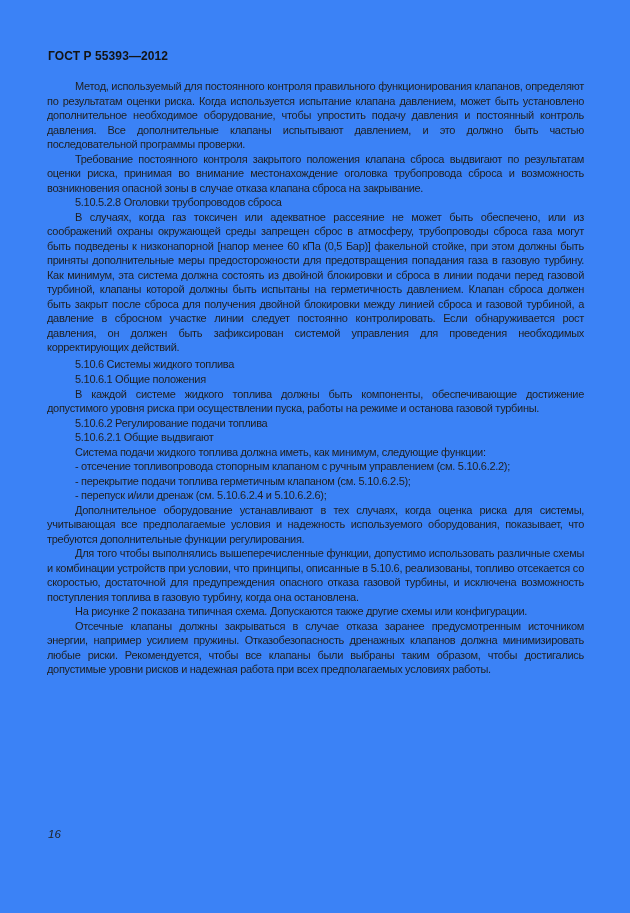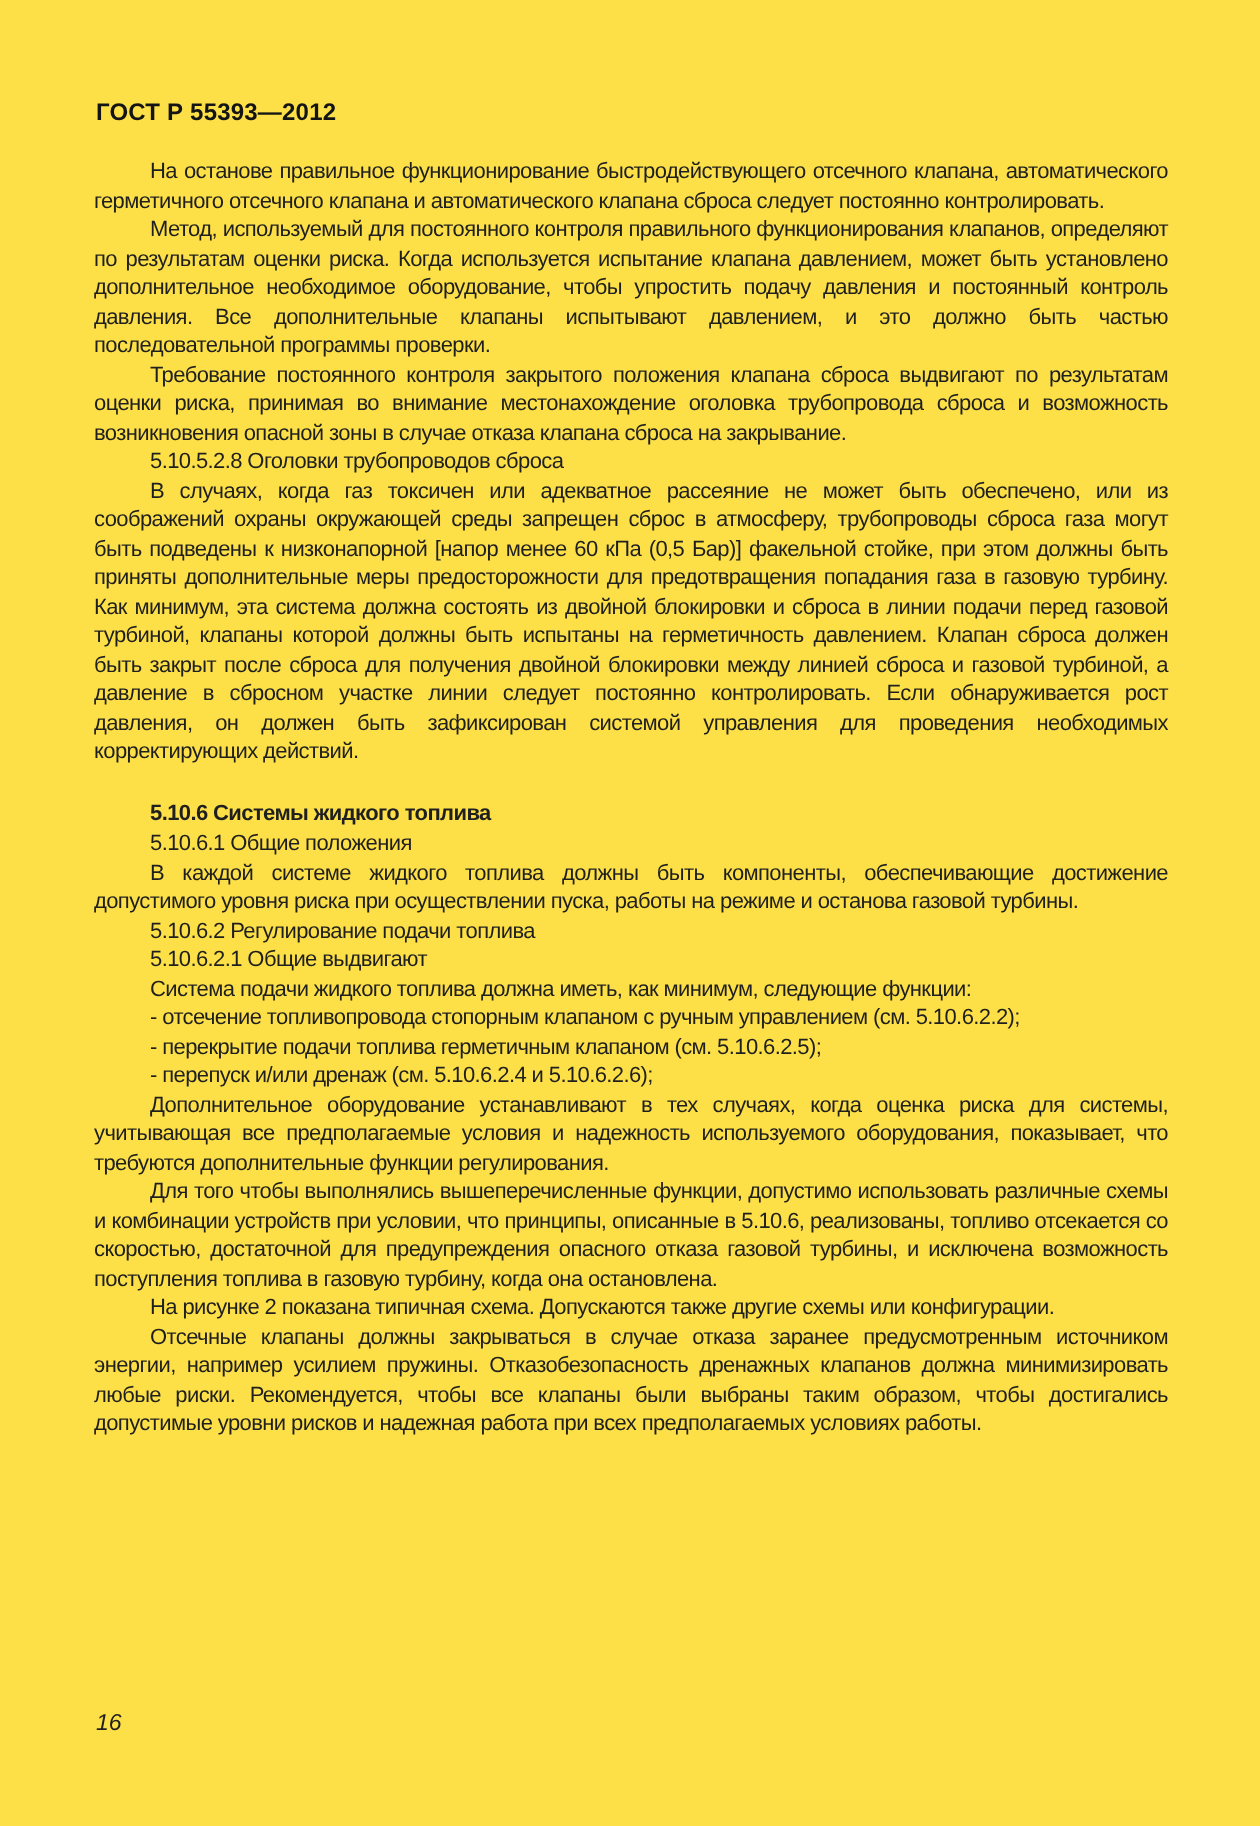--- a/index.html
+++ b/index.html
@@ -4,21 +4,21 @@
 <style>
   html, body {
     margin: 0;
     padding: 0;
     background: #ffffff;
   }
   .page {
     position: relative;
     width: 630px;
     height: 913px;
-    background: #fde047;
+    background: #3b82f6;
     font-family: "Liberation Sans", "DejaVu Sans", sans-serif;
     color: #1f1f1f;
     overflow: hidden;
   }
   .doc-header {
     position: absolute;
     left: 48px;
     top: 49px;
     font-size: 12px;
     font-weight: bold;
@@ -38,41 +38,40 @@
     hyphens: auto;
     -webkit-hyphens: auto;
     color: #1f1f1f;
   }
   .doc-body p.para {
     margin: 0;
     padding: 0;
     text-indent: 28px;
   }
   .doc-body p.para.bold {
-    font-weight: bold;
-    margin-top: 16px;
+    font-weight: normal;
+    margin-top: 2px;
     margin-bottom: 1px;
   }
   .page-number {
     position: absolute;
     left: 48px;
-    top: 856px;
+    top: 828px;
     font-size: 11.5px;
     color: #1f1f1f;
     font-style: italic;
   }
 </style>
 </head>
 <body>
 
 <div class="page">
   <div class="doc-header">ГОСТ Р 55393—2012</div>
 
   <div class="doc-body">
-      <p class="para">На останове правильное функционирование быстродействующего отсечного клапана, автоматического герметичного отсечного клапана и автоматического клапана сброса следует постоянно контролировать.</p>
       <p class="para">Метод, используемый для постоянного контроля правильного функционирования клапанов, определяют по результатам оценки риска. Когда используется испытание клапана давлением, может быть установлено дополнительное необходимое оборудование, чтобы упростить подачу давления и постоянный контроль давления. Все дополнительные клапаны испытывают давлением, и это должно быть частью последовательной программы проверки.</p>
       <p class="para">Требование постоянного контроля закрытого положения клапана сброса выдвигают по результатам оценки риска, принимая во внимание местонахождение оголовка трубопровода сброса и возможность возникновения опасной зоны в случае отказа клапана сброса на закрывание.</p>
       <p class="para">5.10.5.2.8 Оголовки трубопроводов сброса</p>
       <p class="para">В случаях, когда газ токсичен или адекватное рассеяние не может быть обеспечено, или из соображений охраны окружающей среды запрещен сброс в атмосферу, трубопроводы сброса газа могут быть подведены к низконапорной [напор менее 60 кПа (0,5 Бар)] факельной стойке, при этом должны быть приняты дополнительные меры предосторожности для предотвращения попадания газа в газовую турбину. Как минимум, эта система должна состоять из двойной блокировки и сброса в линии подачи перед газовой турбиной, клапаны которой должны быть испытаны на герметичность давлением. Клапан сброса должен быть закрыт после сброса для получения двойной блокировки между линией сброса и газовой турбиной, а давление в сбросном участке линии следует постоянно контролировать. Если обнаруживается рост давления, он должен быть зафиксирован системой управления для проведения необходимых корректирующих действий.</p>
       <p class="para bold">5.10.6 Системы жидкого топлива</p>
       <p class="para">5.10.6.1 Общие положения</p>
       <p class="para">В каждой системе жидкого топлива должны быть компоненты, обеспечивающие достижение допустимого уровня риска при осуществлении пуска, работы на режиме и останова газовой турбины.</p>
       <p class="para">5.10.6.2 Регулирование подачи топлива</p>
       <p class="para">5.10.6.2.1 Общие выдвигают</p>
       <p class="para">Система подачи жидкого топлива должна иметь, как минимум, следующие функции:</p>

